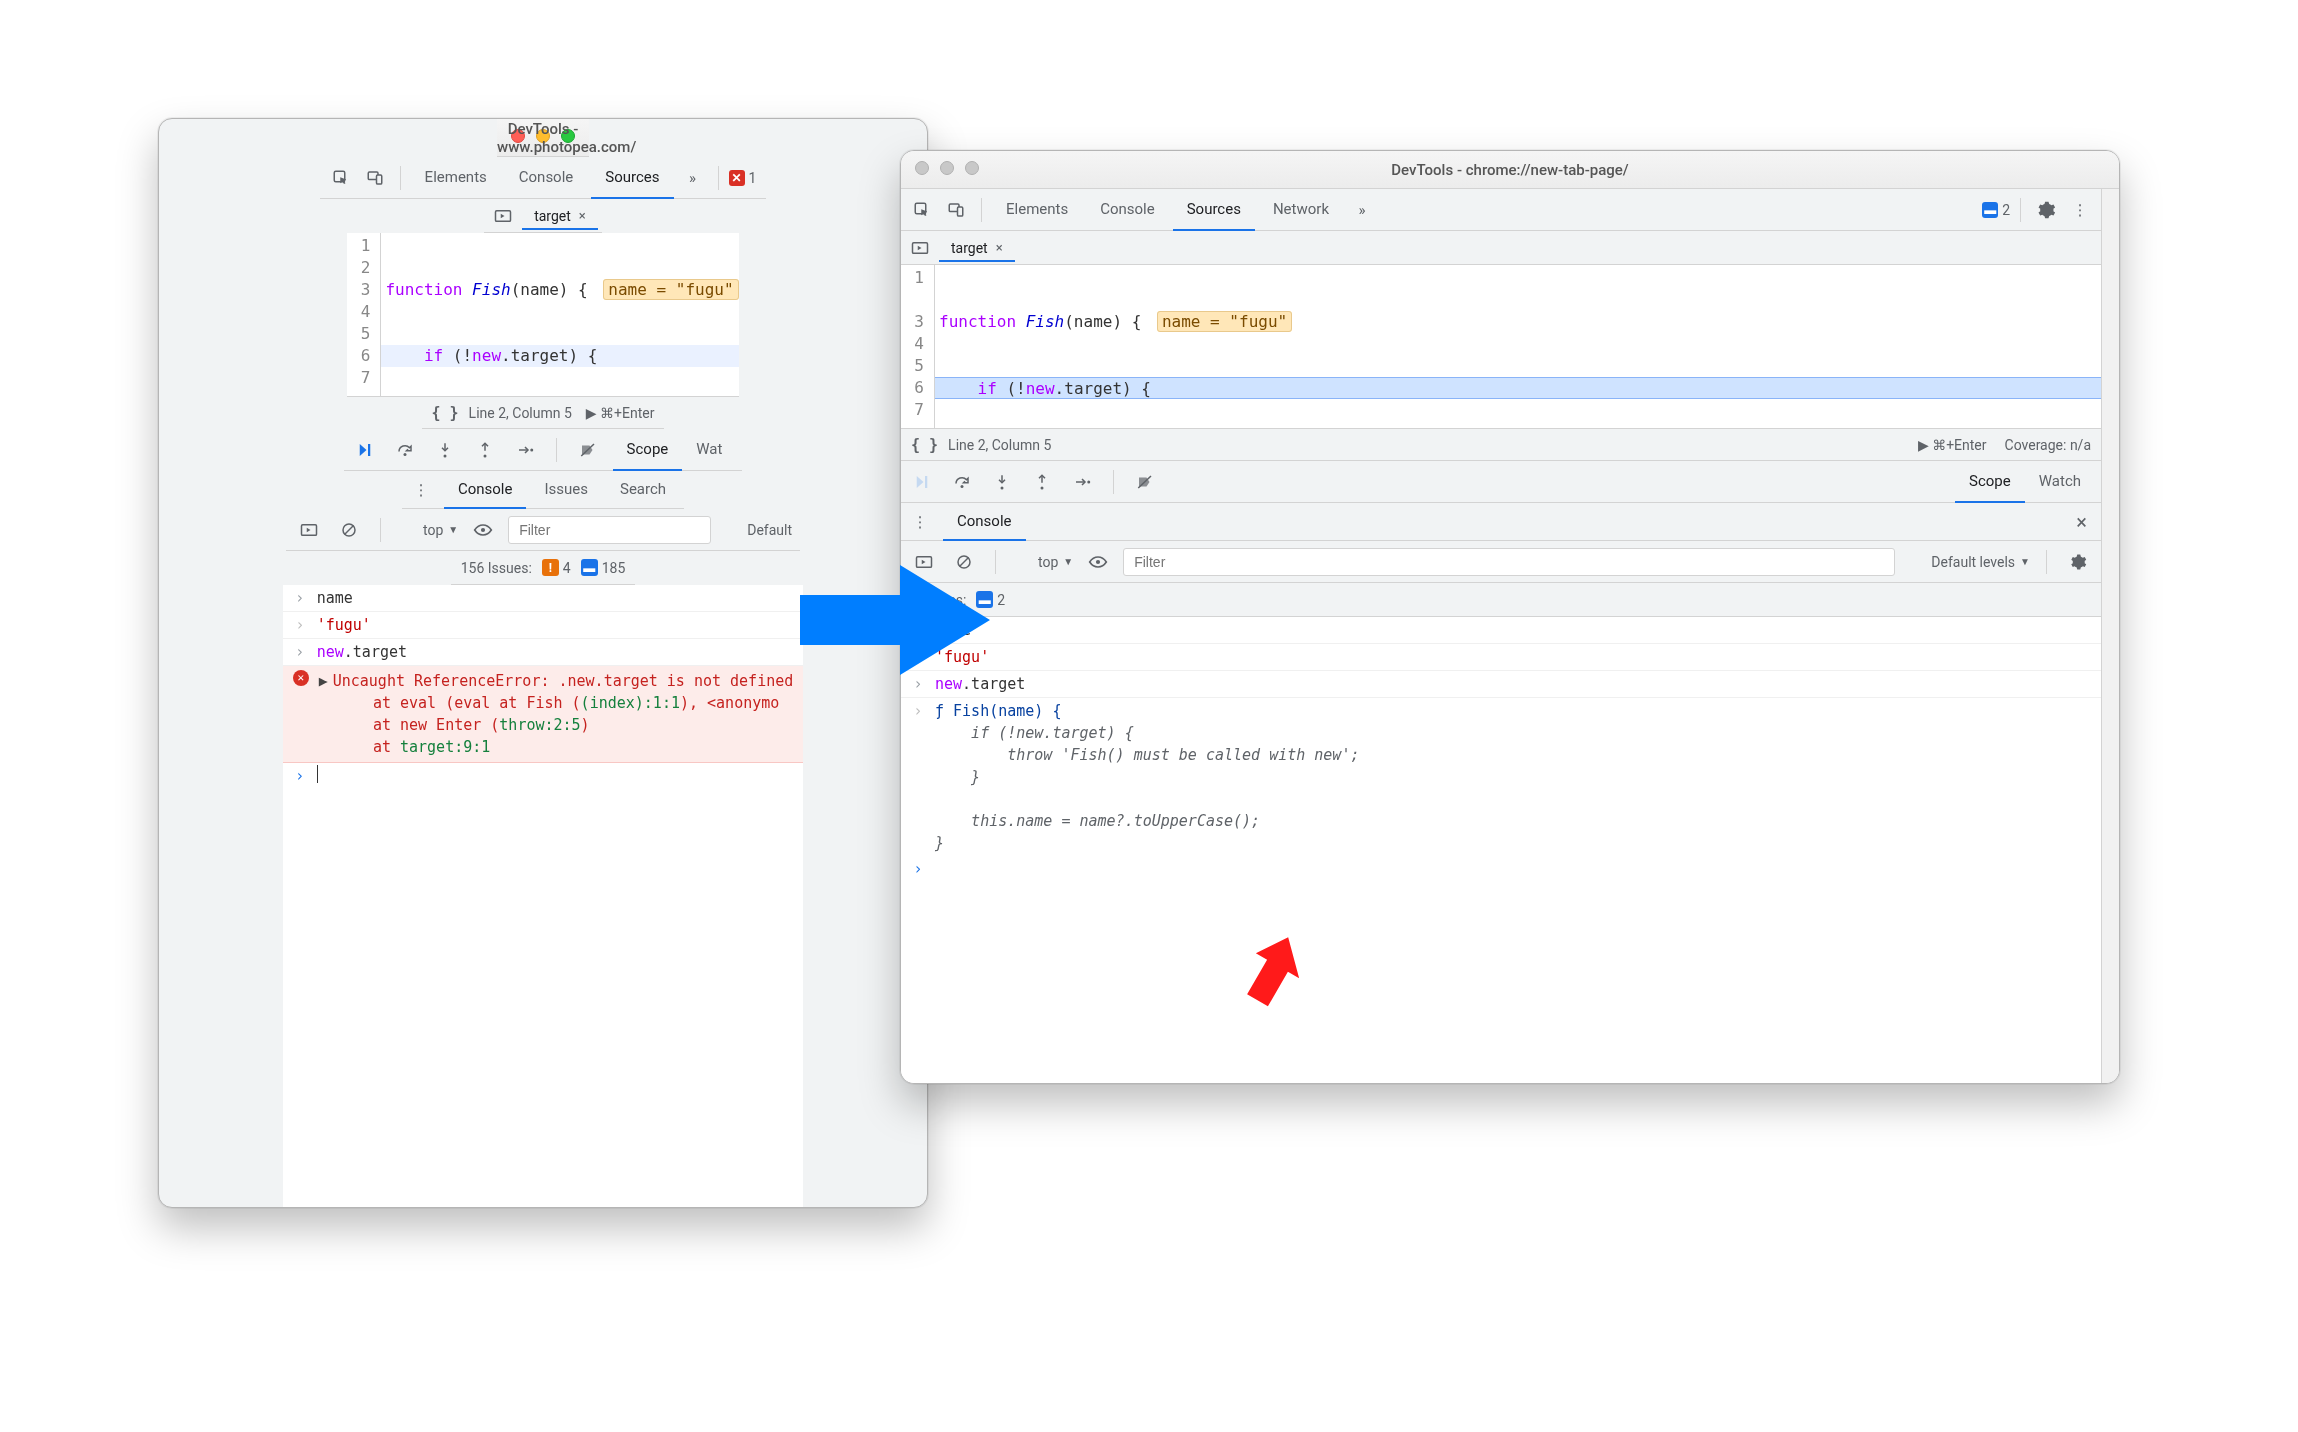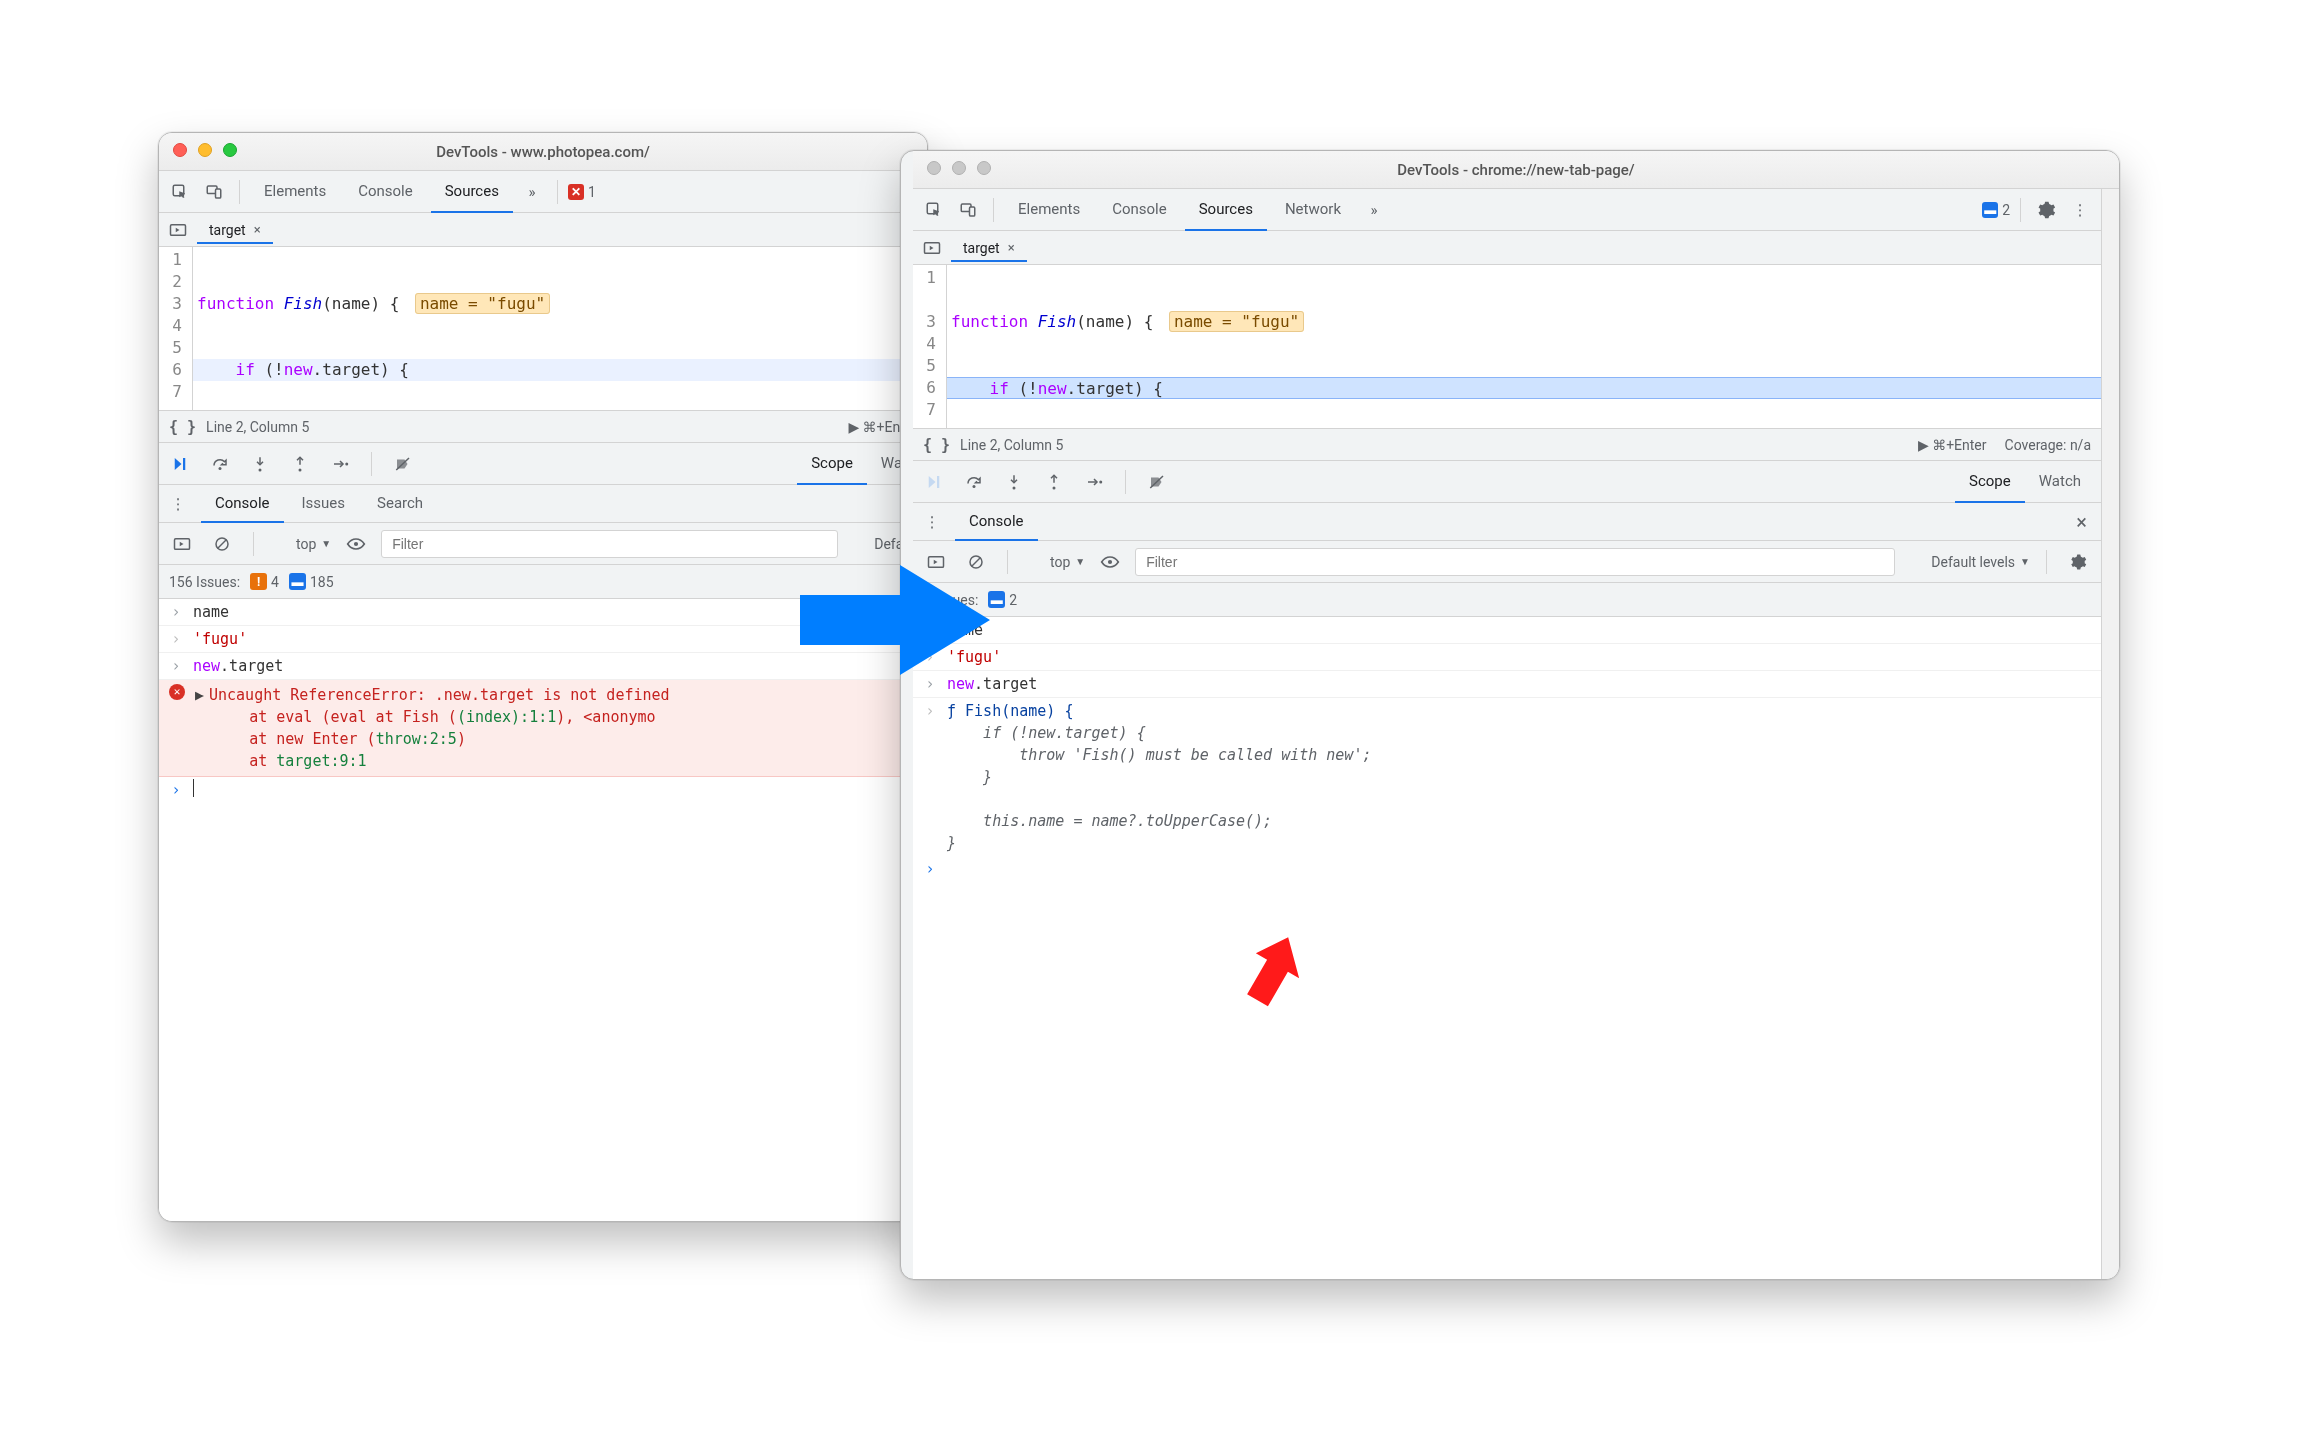--- a/index.html
+++ b/index.html
@@ -198,21 +198,21 @@
   
   .vscroll{width:18px;background:#f1f1f1;border-left:1px solid var(--border);}
   .wrapscroll{display:flex;flex:1;min-height:0;}
   .wrapscroll .inner{flex:1;display:flex;flex-direction:column;}
   
   svg{display:block;}
 </style>
 </head>
 <body>
 
-<div class="window" style="left:158px;top:132px;width:770px;height:1090px;">
+<div class="window" style="left:158px;top:118px;width:770px;height:1090px;align-items:center;">
   <div class="titlebar">
     <span class="tl">
       <span class="tlr"><span class="dot"></span></span>
       <span class="tly"><span class="dot"></span></span>
       <span class="tlg"><span class="dot"></span></span>
     </span>
     <div class="title">DevTools - www.photopea.com/</div>
   </div>
 
   <div class="toolbar">
@@ -389,21 +389,21 @@
       <span class="smallerr">✕</span>
       <span class="errtx"><span class="caret">▶</span><span>Uncaught ReferenceError: .new.target is not defined</span>
       <span>at eval (eval at Fish (</span><span class="lnk">(index):1:1</span><span>), &lt;anonymo</span>
       <span>at new Enter (</span><span class="lnk">throw:2:5</span><span>)</span>
       <span>at </span><span class="lnk">target:9:1</span></span>
     </div>
     <div class="crow" style="border-bottom:none;"><span class="arrow in" style="color:#1a73e8;">›</span><span style="border-left:1px solid #333;height:18px;">&nbsp;</span></div>
   </div>
 </div>
 
-<div class="window" style="left:900px;top:150px;width:1220px;height:1130px;padding-left:12px;">
+<div class="window" style="left:900px;top:150px;width:1220px;height:934px;">
   <div class="titlebar">
     <span class="tl dim">
       <span><span class="dot"></span></span>
       <span><span class="dot"></span></span>
       <span><span class="dot"></span></span>
     </span>
     <div class="title">DevTools - chrome://new-tab-page/</div>
   </div>
 
   <div class="wrapscroll">

